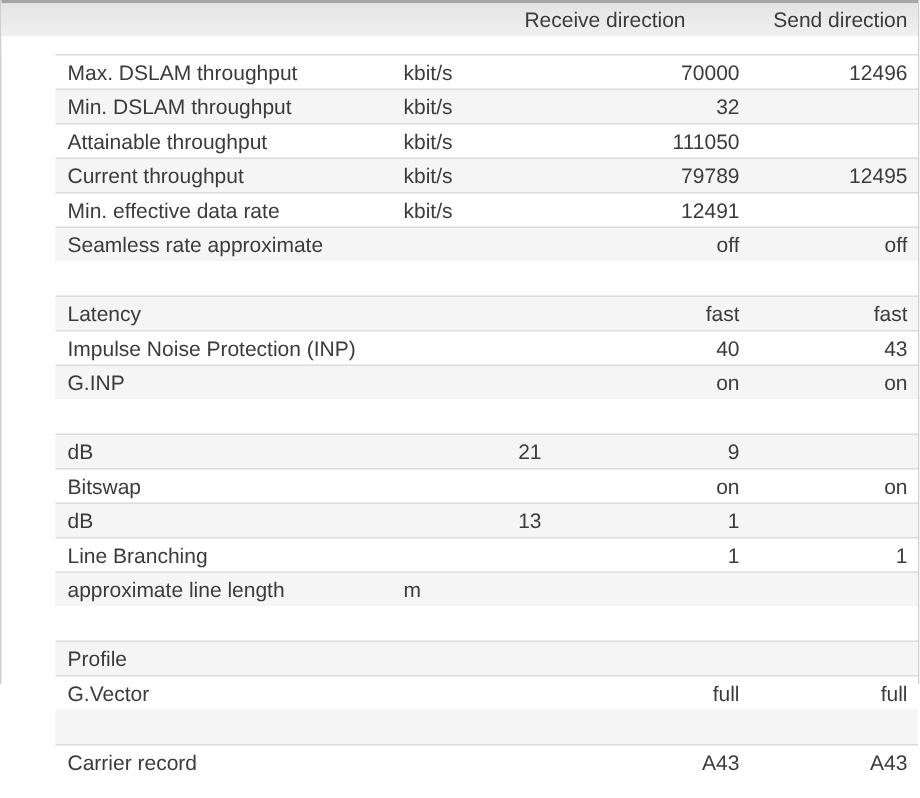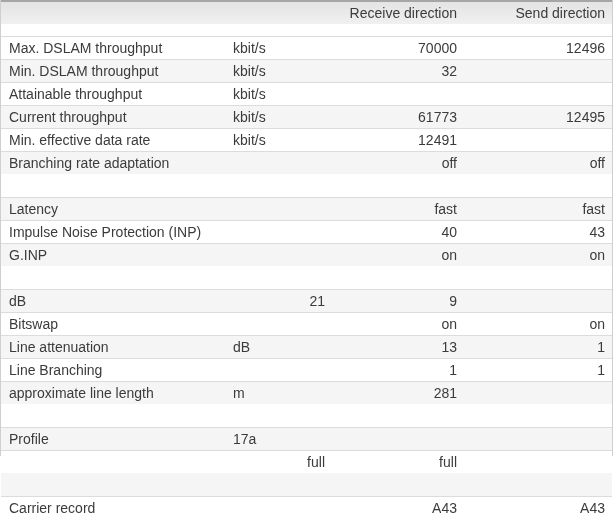--- a/index.html
+++ b/index.html
@@ -31,21 +31,21 @@
     box-sizing:border-box;
   }
   .thead{
     height:24px;
     border-top:2px solid var(--top-border);
     background:linear-gradient(to bottom,var(--header-bg-top),var(--header-bg-bottom));
     align-items:center;
   }
   .thead .cell{line-height:24px;}
   .spacer{height:12px;background:#fff;}
-  .row{height:23px;background:#fff;}
+  .row{height:23px;background:#fff;margin-left:36px;}
   .row:not(.blank){border-top:1px solid var(--row-border);}
   .row:nth-child(even){background:var(--stripe);}
   .cell{
     white-space:nowrap;overflow:hidden;
     line-height:23px;
   }
   .cell.label{padding-left:8px;}
   .cell.unit{padding-left:8px;}
   .cell.num{text-align:right;}
 </style>
@@ -74,37 +74,38 @@
     <div class="row grid">
       <div class="cell label">Min. DSLAM throughput</div>
       <div class="cell unit">kbit/s</div>
       <div class="cell num">32</div>
       <div class="cell num"></div>
     </div>
 
     <div class="row grid">
       <div class="cell label">Attainable throughput</div>
       <div class="cell unit">kbit/s</div>
+      <div class="cell num">111050</div>
     </div>
 
     <div class="row grid">
       <div class="cell label">Current throughput</div>
       <div class="cell unit">kbit/s</div>
-      <div class="cell num">61773</div>
+      <div class="cell num">79789</div>
       <div class="cell num">12495</div>
     </div>
 
     <div class="row grid">
       <div class="cell label">Min. effective data rate</div>
       <div class="cell unit">kbit/s</div>
       <div class="cell num">12491</div>
     </div>
 
     <div class="row grid">
-      <div class="cell label">Branching rate adaptation</div>
+      <div class="cell label">Seamless rate approximate</div>
       <div class="cell unit"></div>
       <div class="cell num">off</div>
       <div class="cell num">off</div>
     </div>
 
     <div class="row grid blank">
       <div class="cell label"></div>
       <div class="cell unit"></div>
       <div class="cell num"></div>
       <div class="cell num"></div>
@@ -145,55 +146,53 @@
     </div>
 
     <div class="row grid">
       <div class="cell label">Bitswap</div>
       <div class="cell unit"></div>
       <div class="cell num">on</div>
       <div class="cell num">on</div>
     </div>
 
     <div class="row grid">
-      <div class="cell label">Line attenuation</div>
       <div class="cell unit">dB</div>
       <div class="cell num">13</div>
       <div class="cell num">1</div>
     </div>
 
     <div class="row grid">
       <div class="cell label">Line Branching</div>
       <div class="cell unit"></div>
       <div class="cell num">1</div>
       <div class="cell num">1</div>
     </div>
 
     <div class="row grid">
       <div class="cell label">approximate line length</div>
       <div class="cell unit">m</div>
-      <div class="cell num">281</div>
       <div class="cell num"></div>
     </div>
 
     <div class="row grid blank">
       <div class="cell label"></div>
       <div class="cell unit"></div>
       <div class="cell num"></div>
       <div class="cell num"></div>
     </div>
 
     <div class="row grid">
       <div class="cell label">Profile</div>
-      <div class="cell unit">17a</div>
-      <div class="cell num"></div>
-      <div class="cell num"></div>
-    </div>
-
-    <div class="row grid">
+      <div class="cell num"></div>
+      <div class="cell num"></div>
+    </div>
+
+    <div class="row grid">
+      <div class="cell label">G.Vector</div>
       <div class="cell unit"></div>
       <div class="cell num">full</div>
       <div class="cell num">full</div>
     </div>
 
     <div class="row grid blank">
       <div class="cell label"></div>
       <div class="cell unit"></div>
       <div class="cell num"></div>
       <div class="cell num"></div>

